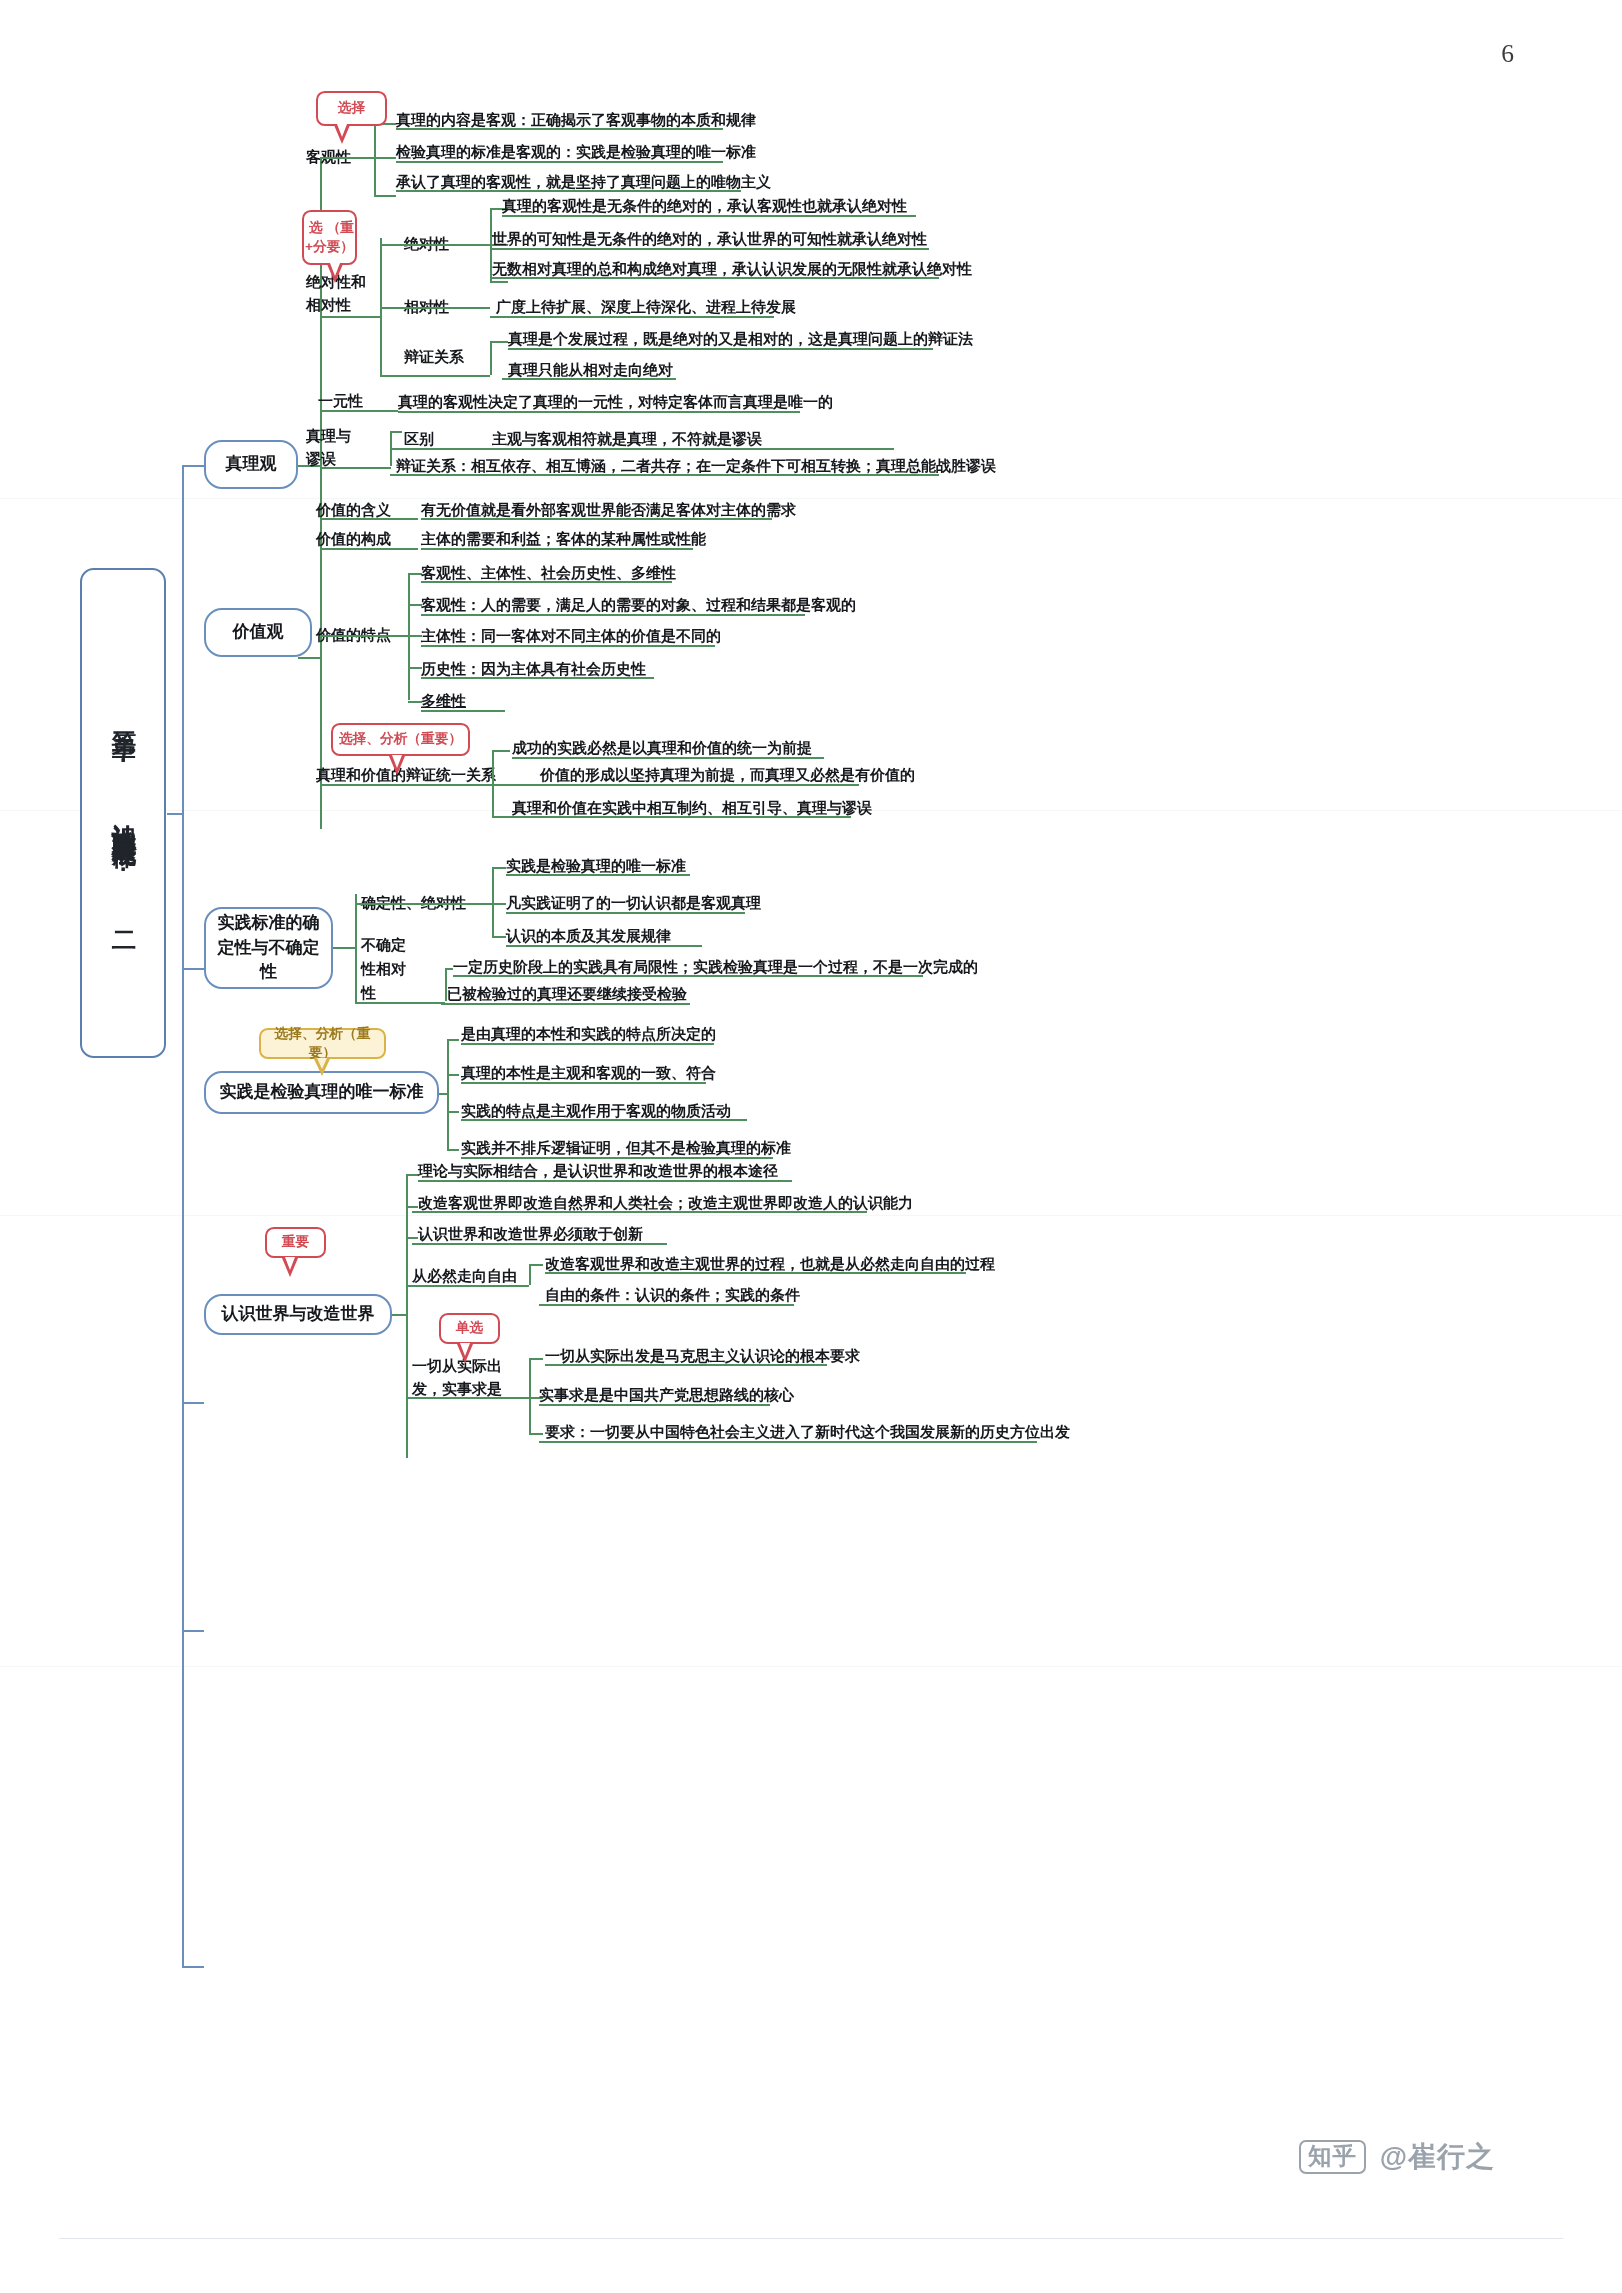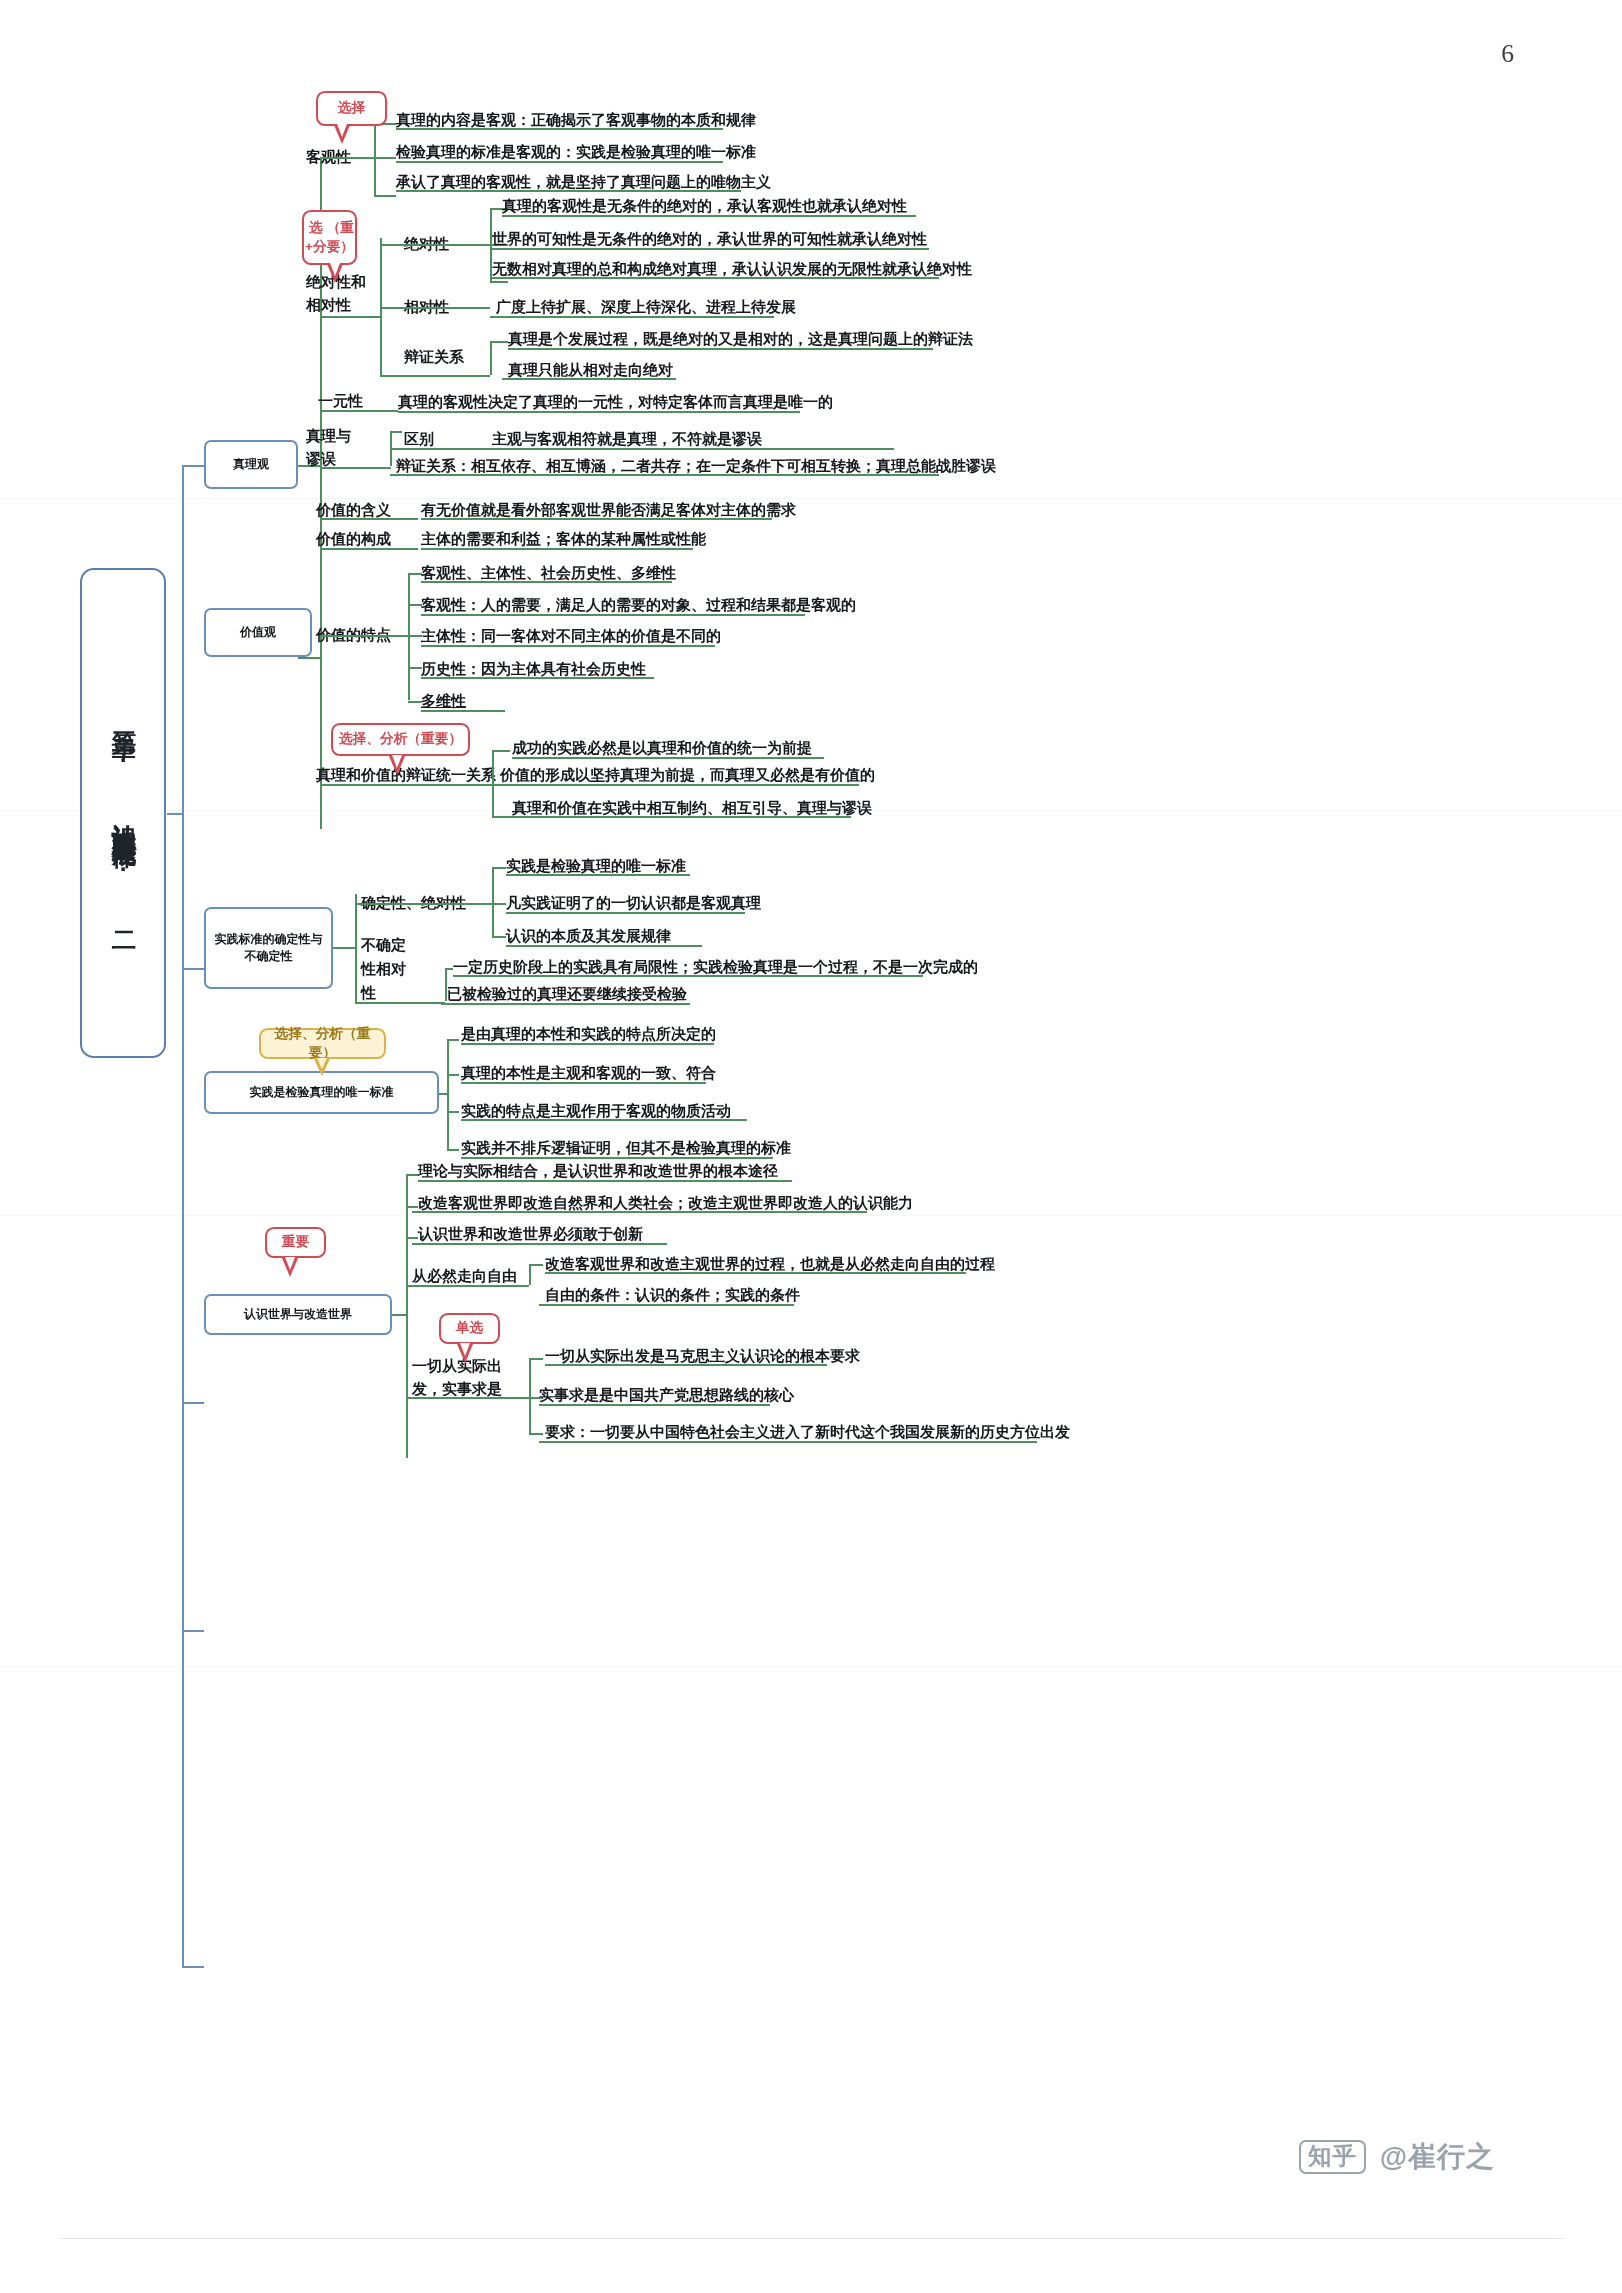--- a/index.html
+++ b/index.html
@@ -40,24 +40,24 @@
   }
 
   
   .t{position:absolute;white-space:nowrap;font-size:15px;color:#15181c;font-weight:700;}
   .lbl{position:absolute;white-space:nowrap;font-size:15px;font-weight:700;color:#15181c;}
   .lbl.w{white-space:normal;line-height:1.5;}
 
   
   .bnode{
     position:absolute;
-    border:2.2px solid #6a8fbd;border-radius:7px;
+    border:2.2px solid #6a8fbd;border-radius:18px;
     background:#fff;box-sizing:border-box;
     display:flex;align-items:center;justify-content:center;
-    font-size:12px;font-weight:700;color:#15181c;
+    font-size:17px;font-weight:700;color:#15181c;
     text-align:center;line-height:1.45;padding:3.9px 7.8px;
   }
 
   
   .v{position:absolute;width:2.2px;background:#6a8fbd;}
   .h{position:absolute;height:2.2px;background:#6a8fbd;}
   .gv{position:absolute;width:2.2px;background:#4e8f5d;}
   .gh{position:absolute;height:2.2px;background:#4e8f5d;}
   .gu{position:absolute;height:2.2px;background:#4e8f5d;} 
 
@@ -244,21 +244,21 @@
   <div class="gu" style="left:421px;top:710px;width:84px;"></div>
 
   <div class="lbl" style="left:316px;top:766px;">真理和价值的辩证统一关系</div>
   <div class="gh" style="left:320px;top:784px;width:173px;"></div>
   <div class="gv" style="left:492px;top:750px;height:67px;"></div>
   <div class="gh" style="left:492px;top:750px;width:17.6px;"></div>
   <div class="gh" style="left:492px;top:784px;width:17.6px;"></div>
   <div class="gh" style="left:492px;top:816px;width:17.6px;"></div>
   <div class="t" style="left:512px;top:739px;">成功的实践必然是以真理和价值的统一为前提</div>
   <div class="gu" style="left:512px;top:757px;width:312px;"></div>
-  <div class="t" style="left:500px;top:766px;">价值的形成以坚持真理为前提，而真理又必然是有价值的</div>
+  <div class="t" style="left:540px;top:766px;">价值的形成以坚持真理为前提，而真理又必然是有价值的</div>
   <div class="gu" style="left:506px;top:784px;width:353px;"></div>
   <div class="t" style="left:512px;top:799px;">真理和价值在实践中相互制约、相互引导、真理与谬误</div>
   <div class="gu" style="left:506px;top:816px;width:345px;"></div>
 
   <div class="badge" style="left:331px;top:723px;width:139px;height:33px;">
     <span><span>选择、分析（</span><span class="em">重要</span><span>）</span></span>
   </div>
   <div class="tail r" style="left:389px;top:756px;"></div>
   <div class="tail rin" style="left:392px;top:755px;"></div>
 

